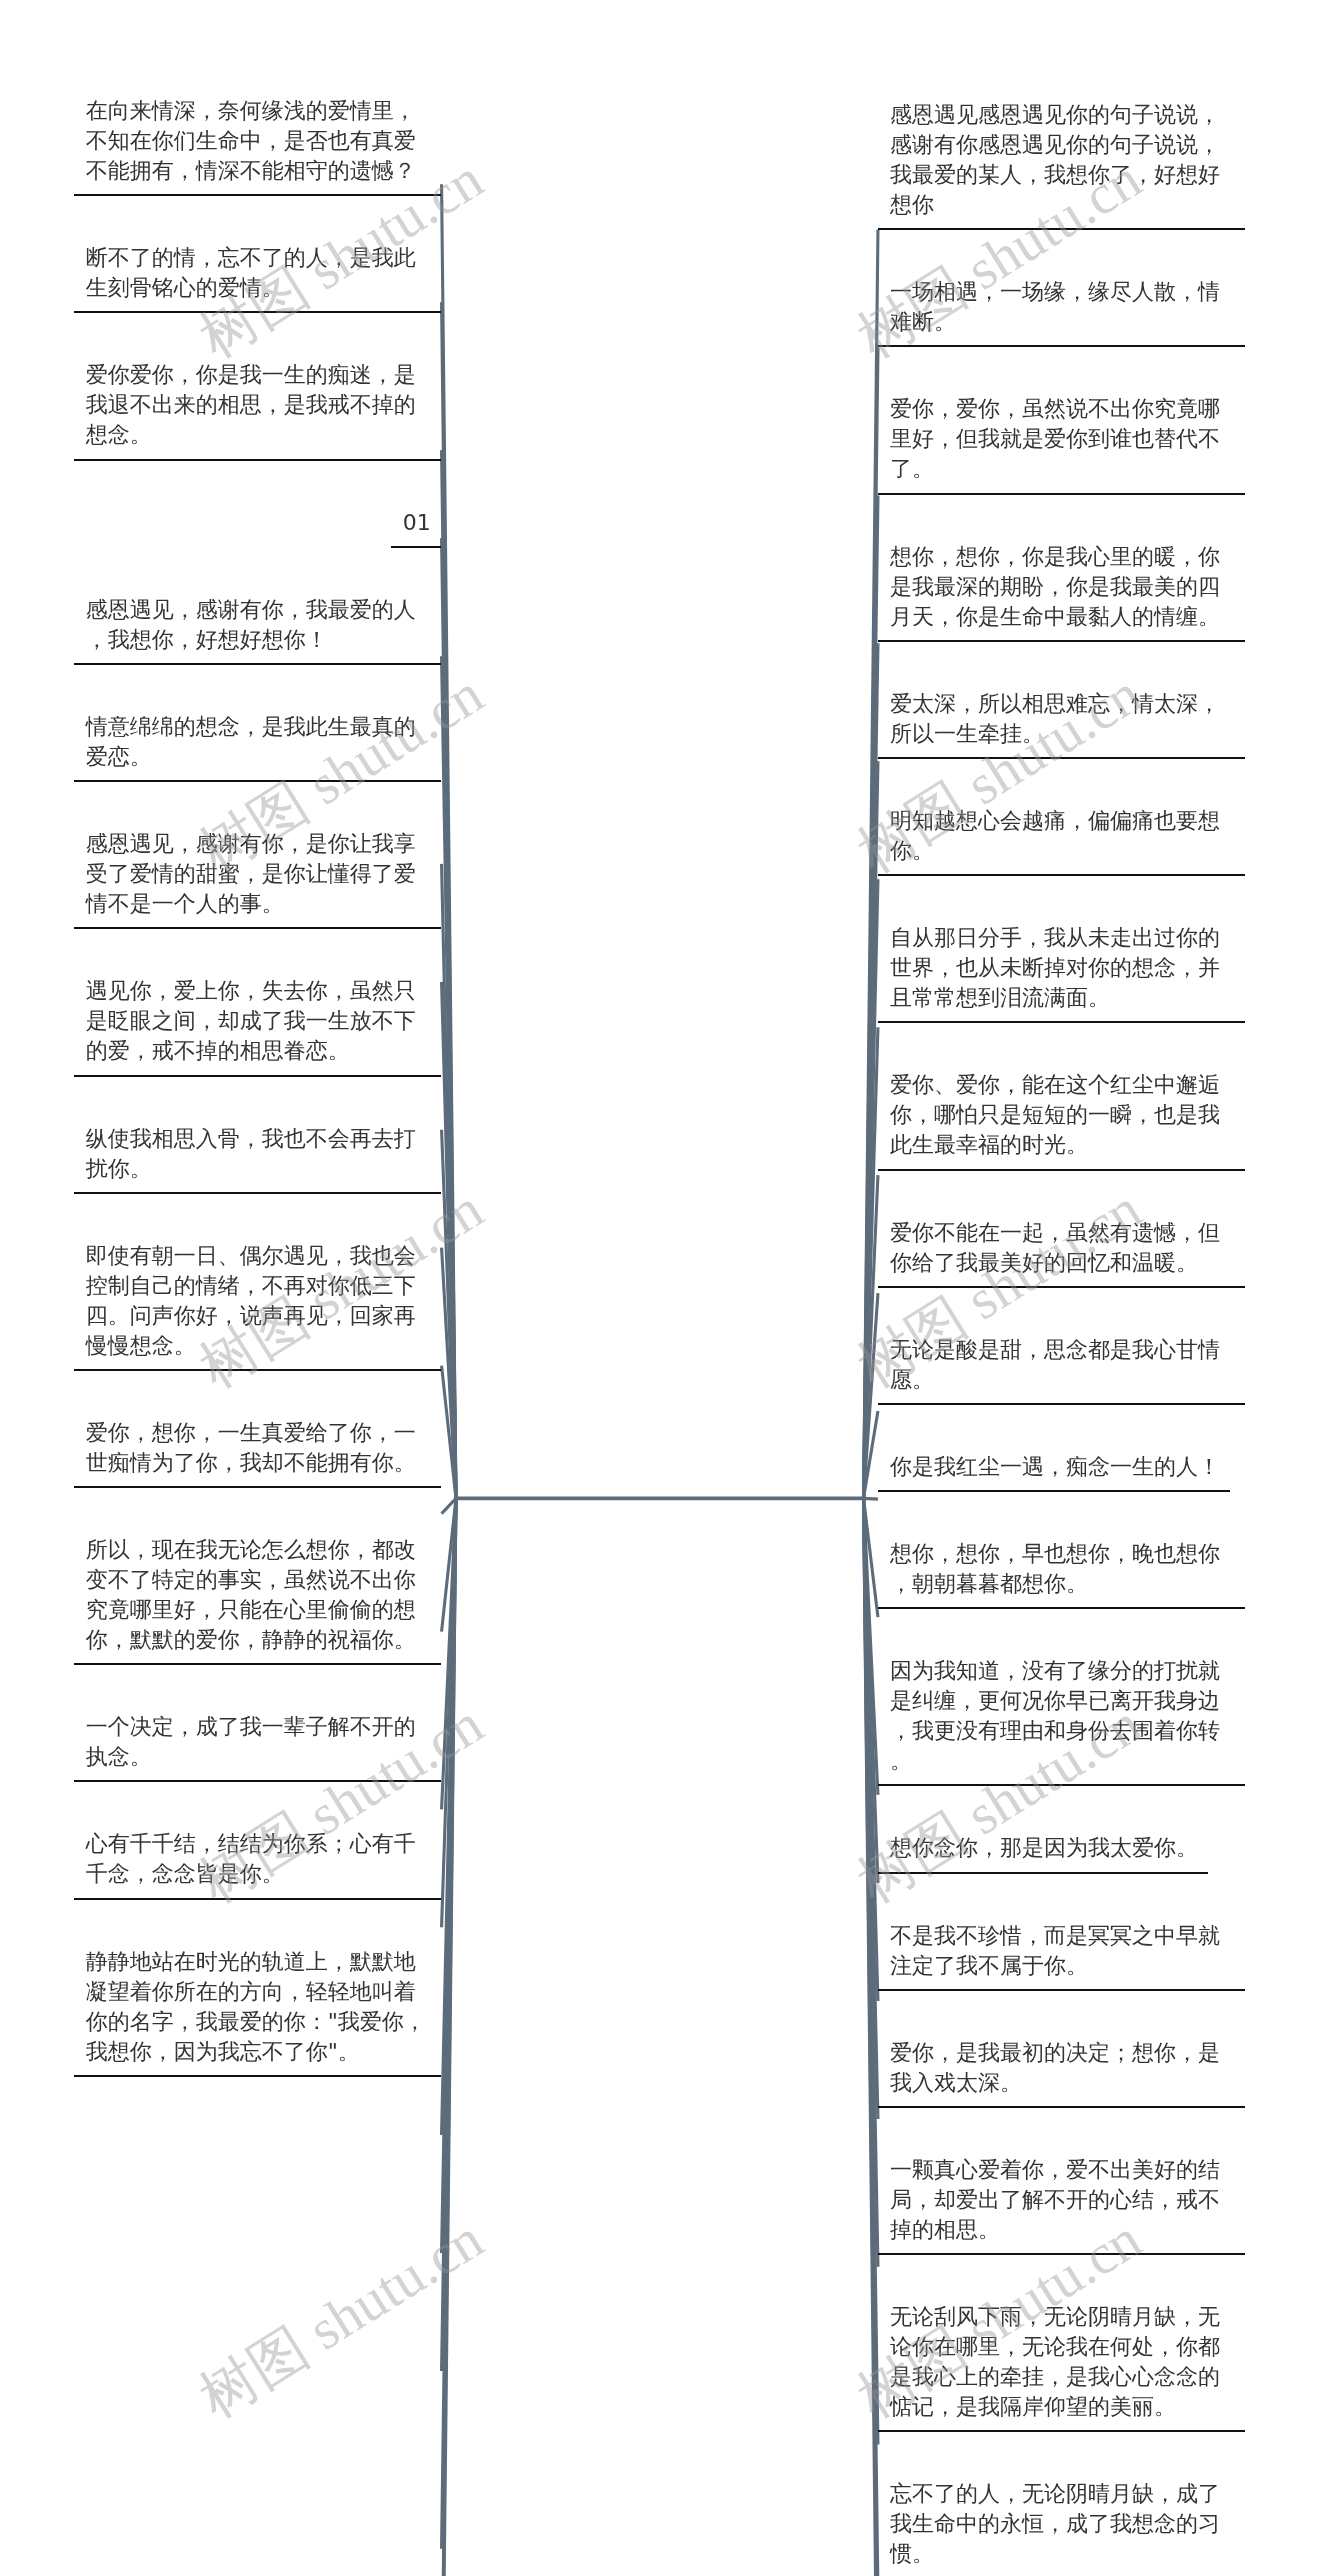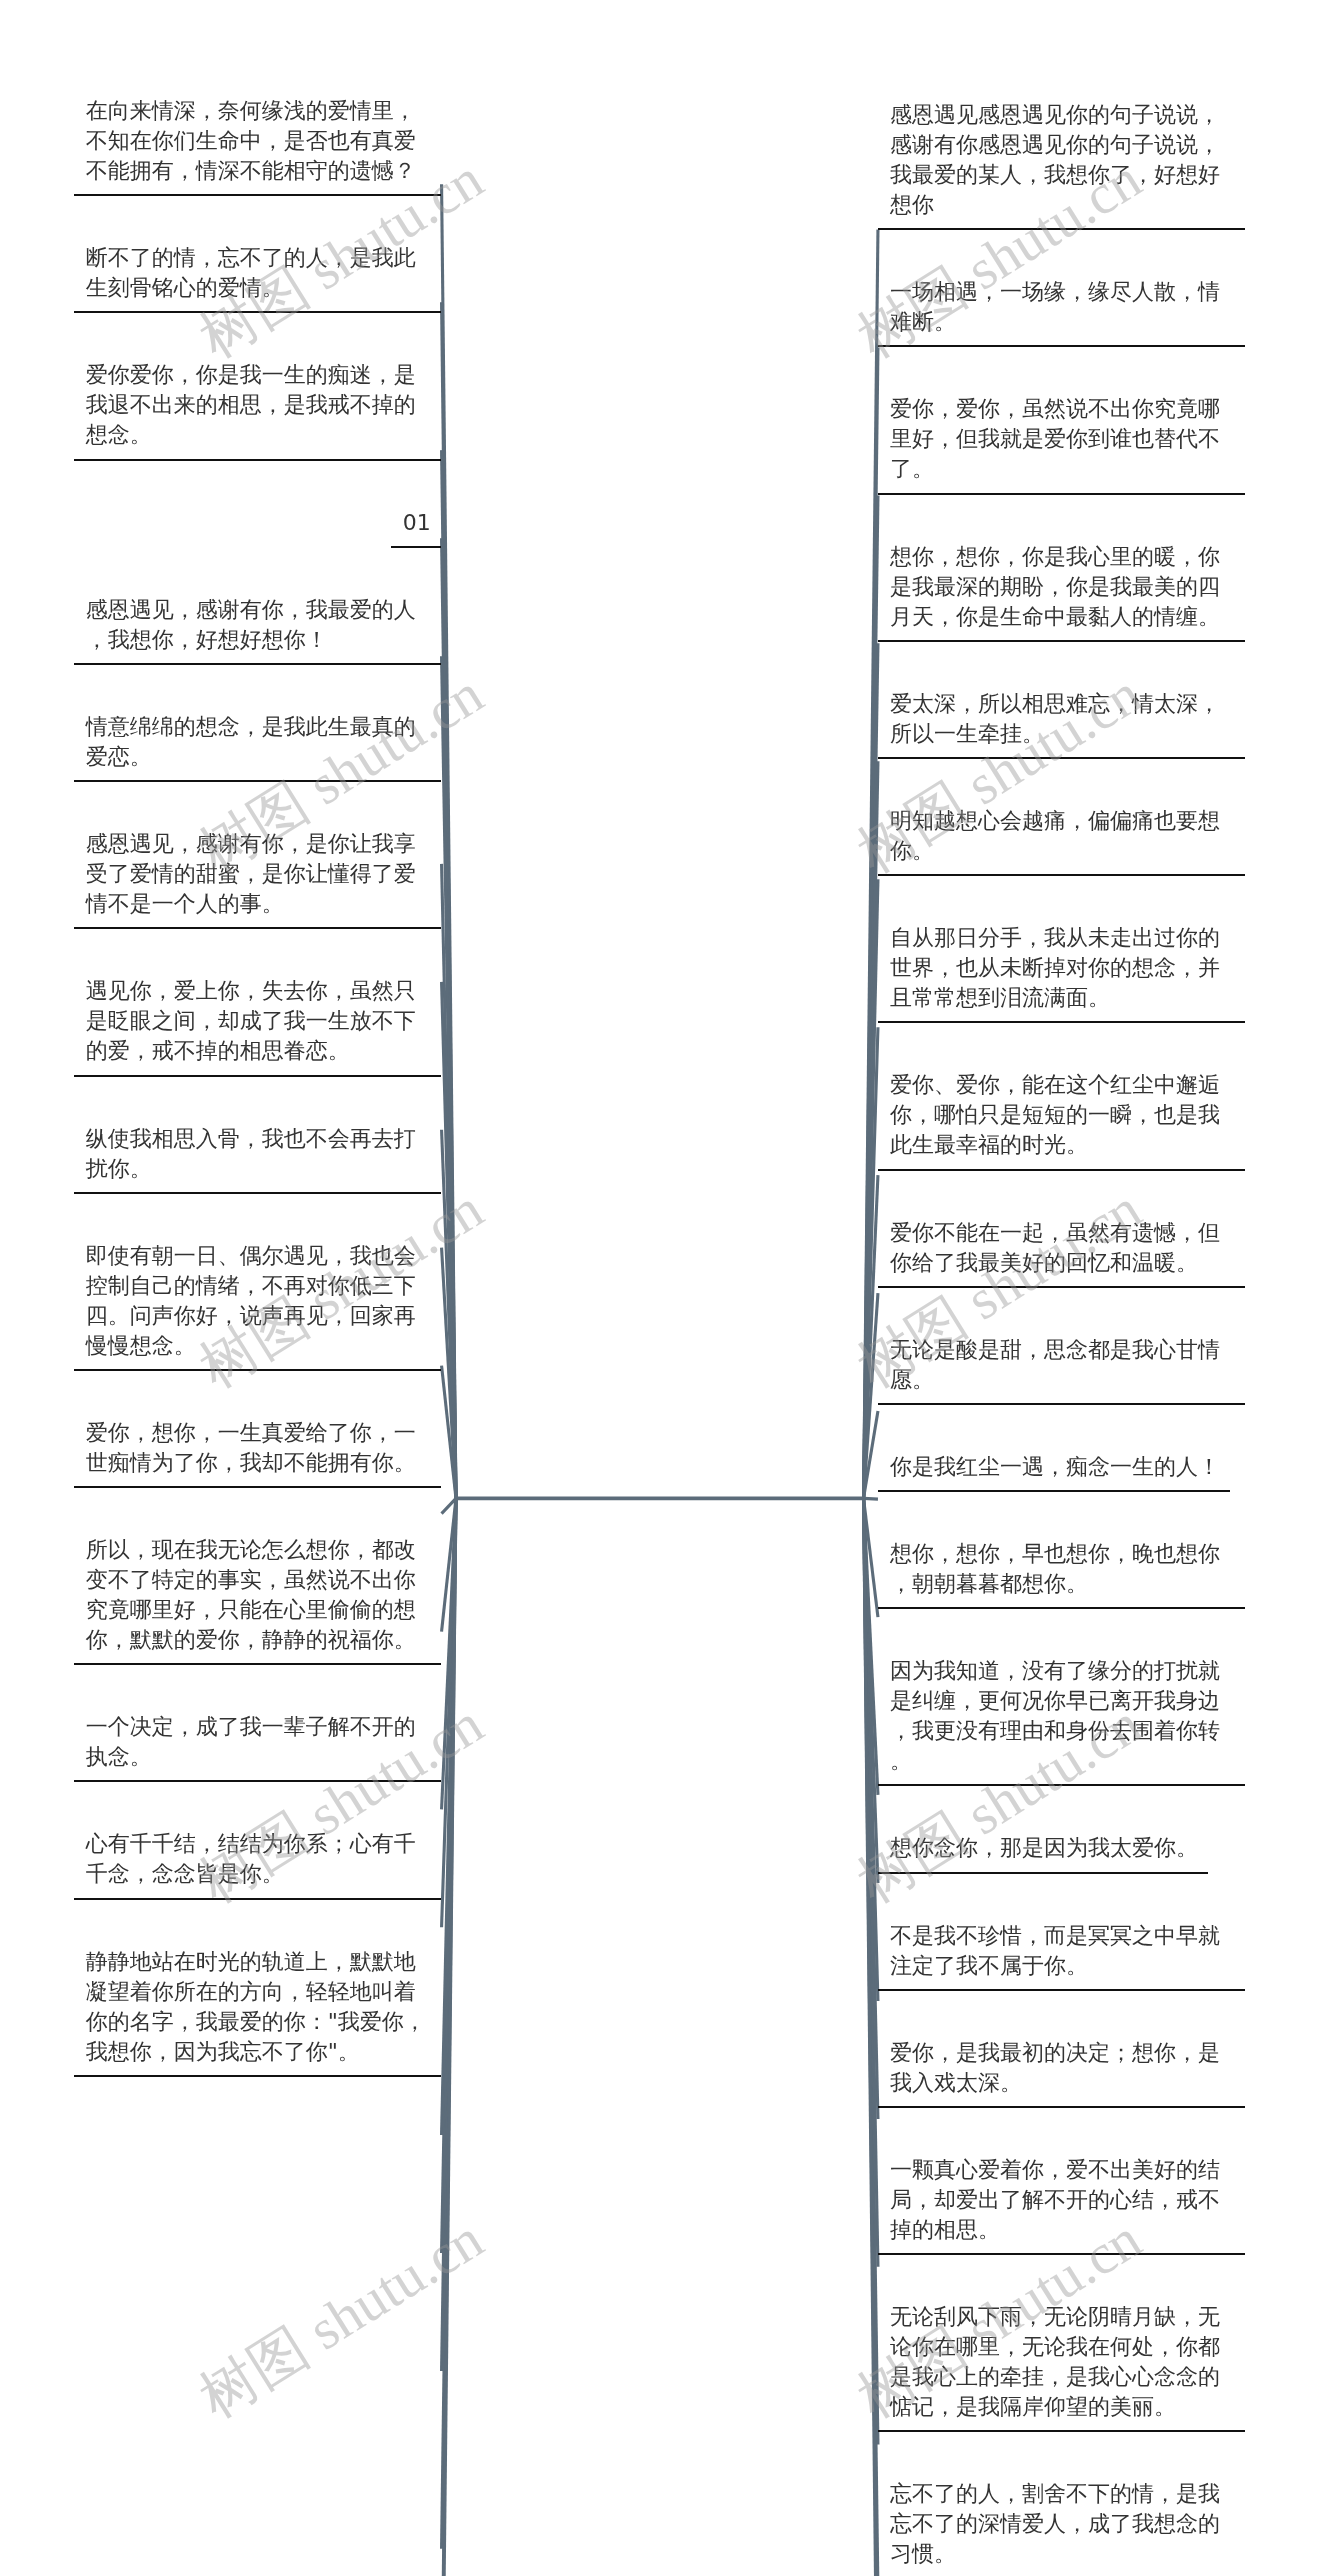--- a/index.html
+++ b/index.html
@@ -214,21 +214,21 @@
     <div class="node">
         <span class="node-text">爱你，是我最初的决定；想你，是我入戏太深。</span>
       </div>
     <div class="node">
         <span class="node-text">一颗真心爱着你，爱不出美好的结局，却爱出了解不开的心结，戒不掉的相思。</span>
       </div>
     <div class="node">
         <span class="node-text">无论刮风下雨，无论阴晴月缺，无论你在哪里，无论我在何处，你都是我心上的牵挂，是我心心念念的惦记，是我隔岸仰望的美丽。</span>
       </div>
     <div class="node">
-        <span class="node-text">忘不了的人，割舍不下的情，是我忘不了的深情爱人，成了我想念的习惯。</span>
+        <span class="node-text">忘不了的人，无论阴晴月缺，成了我生命中的永恒，成了我想念的习惯。</span>
       </div>
 
   </div>
 
   <span class="watermark wm-l" style="top:258px">树图 shutu.cn</span>
   <span class="watermark wm-r" style="top:258px">树图 shutu.cn</span>
   <span class="watermark wm-l" style="top:773px">树图 shutu.cn</span>
   <span class="watermark wm-r" style="top:773px">树图 shutu.cn</span>
   <span class="watermark wm-l" style="top:1288px">树图 shutu.cn</span>
   <span class="watermark wm-r" style="top:1288px">树图 shutu.cn</span>

